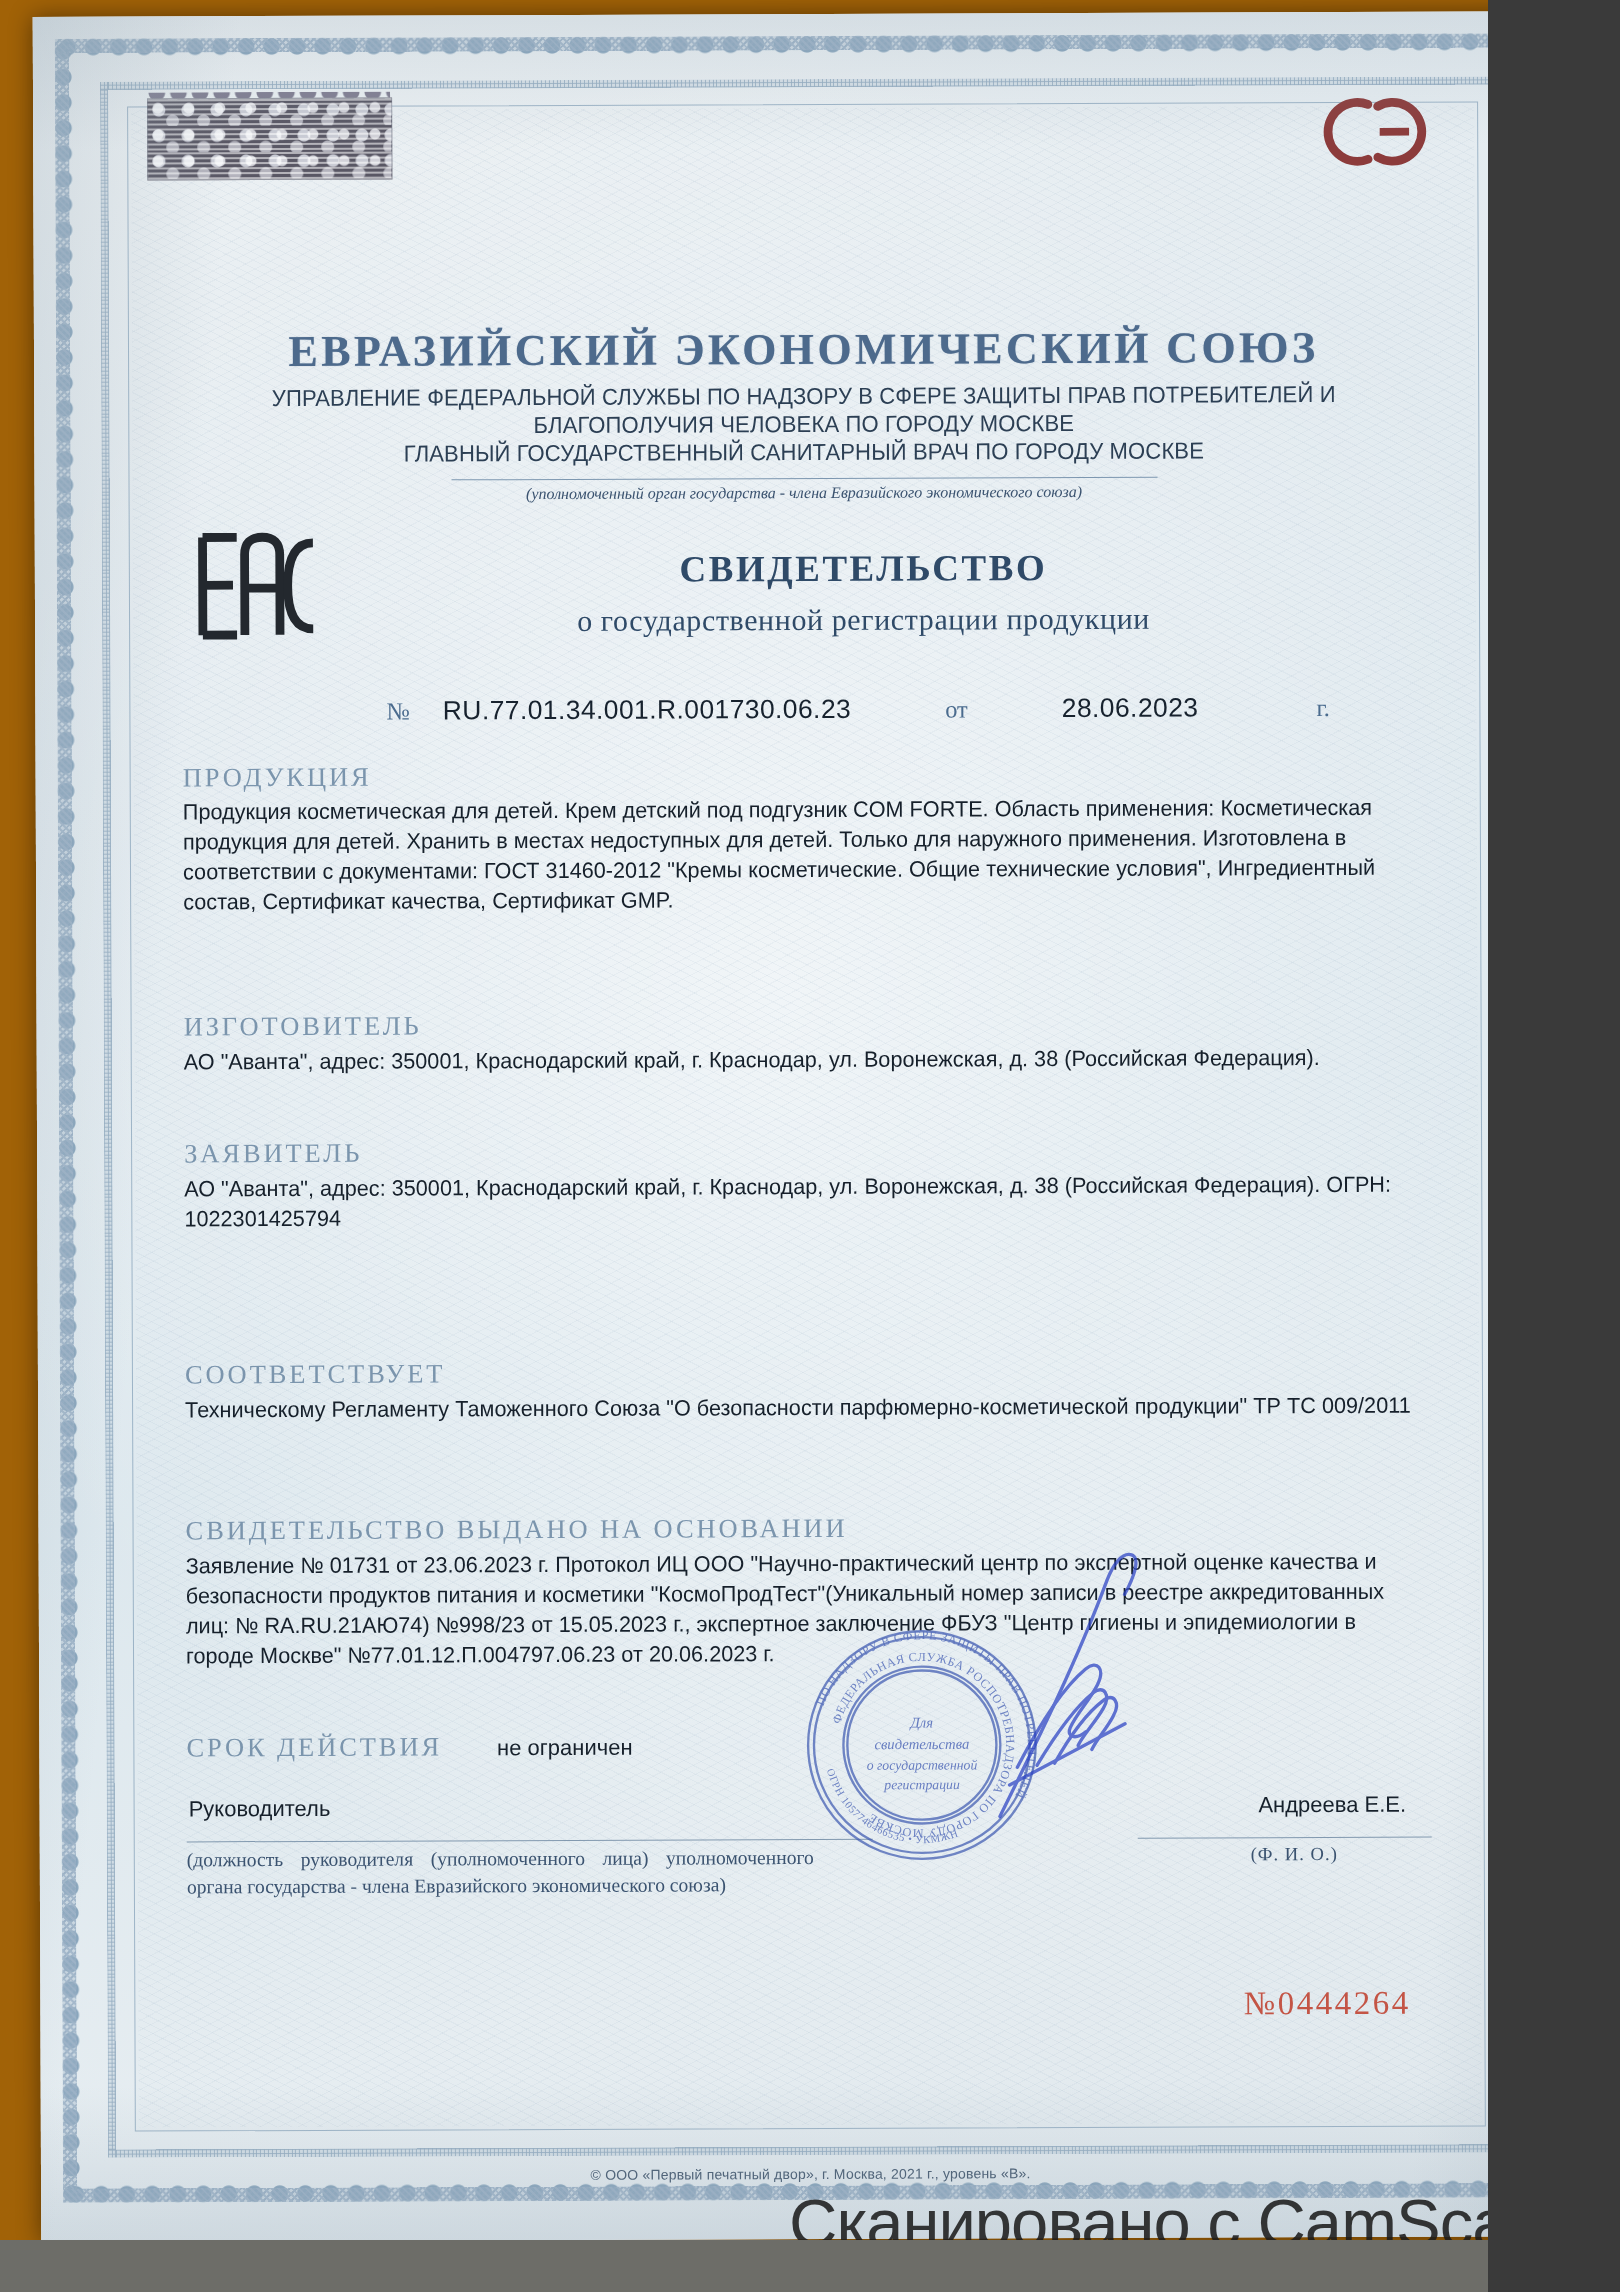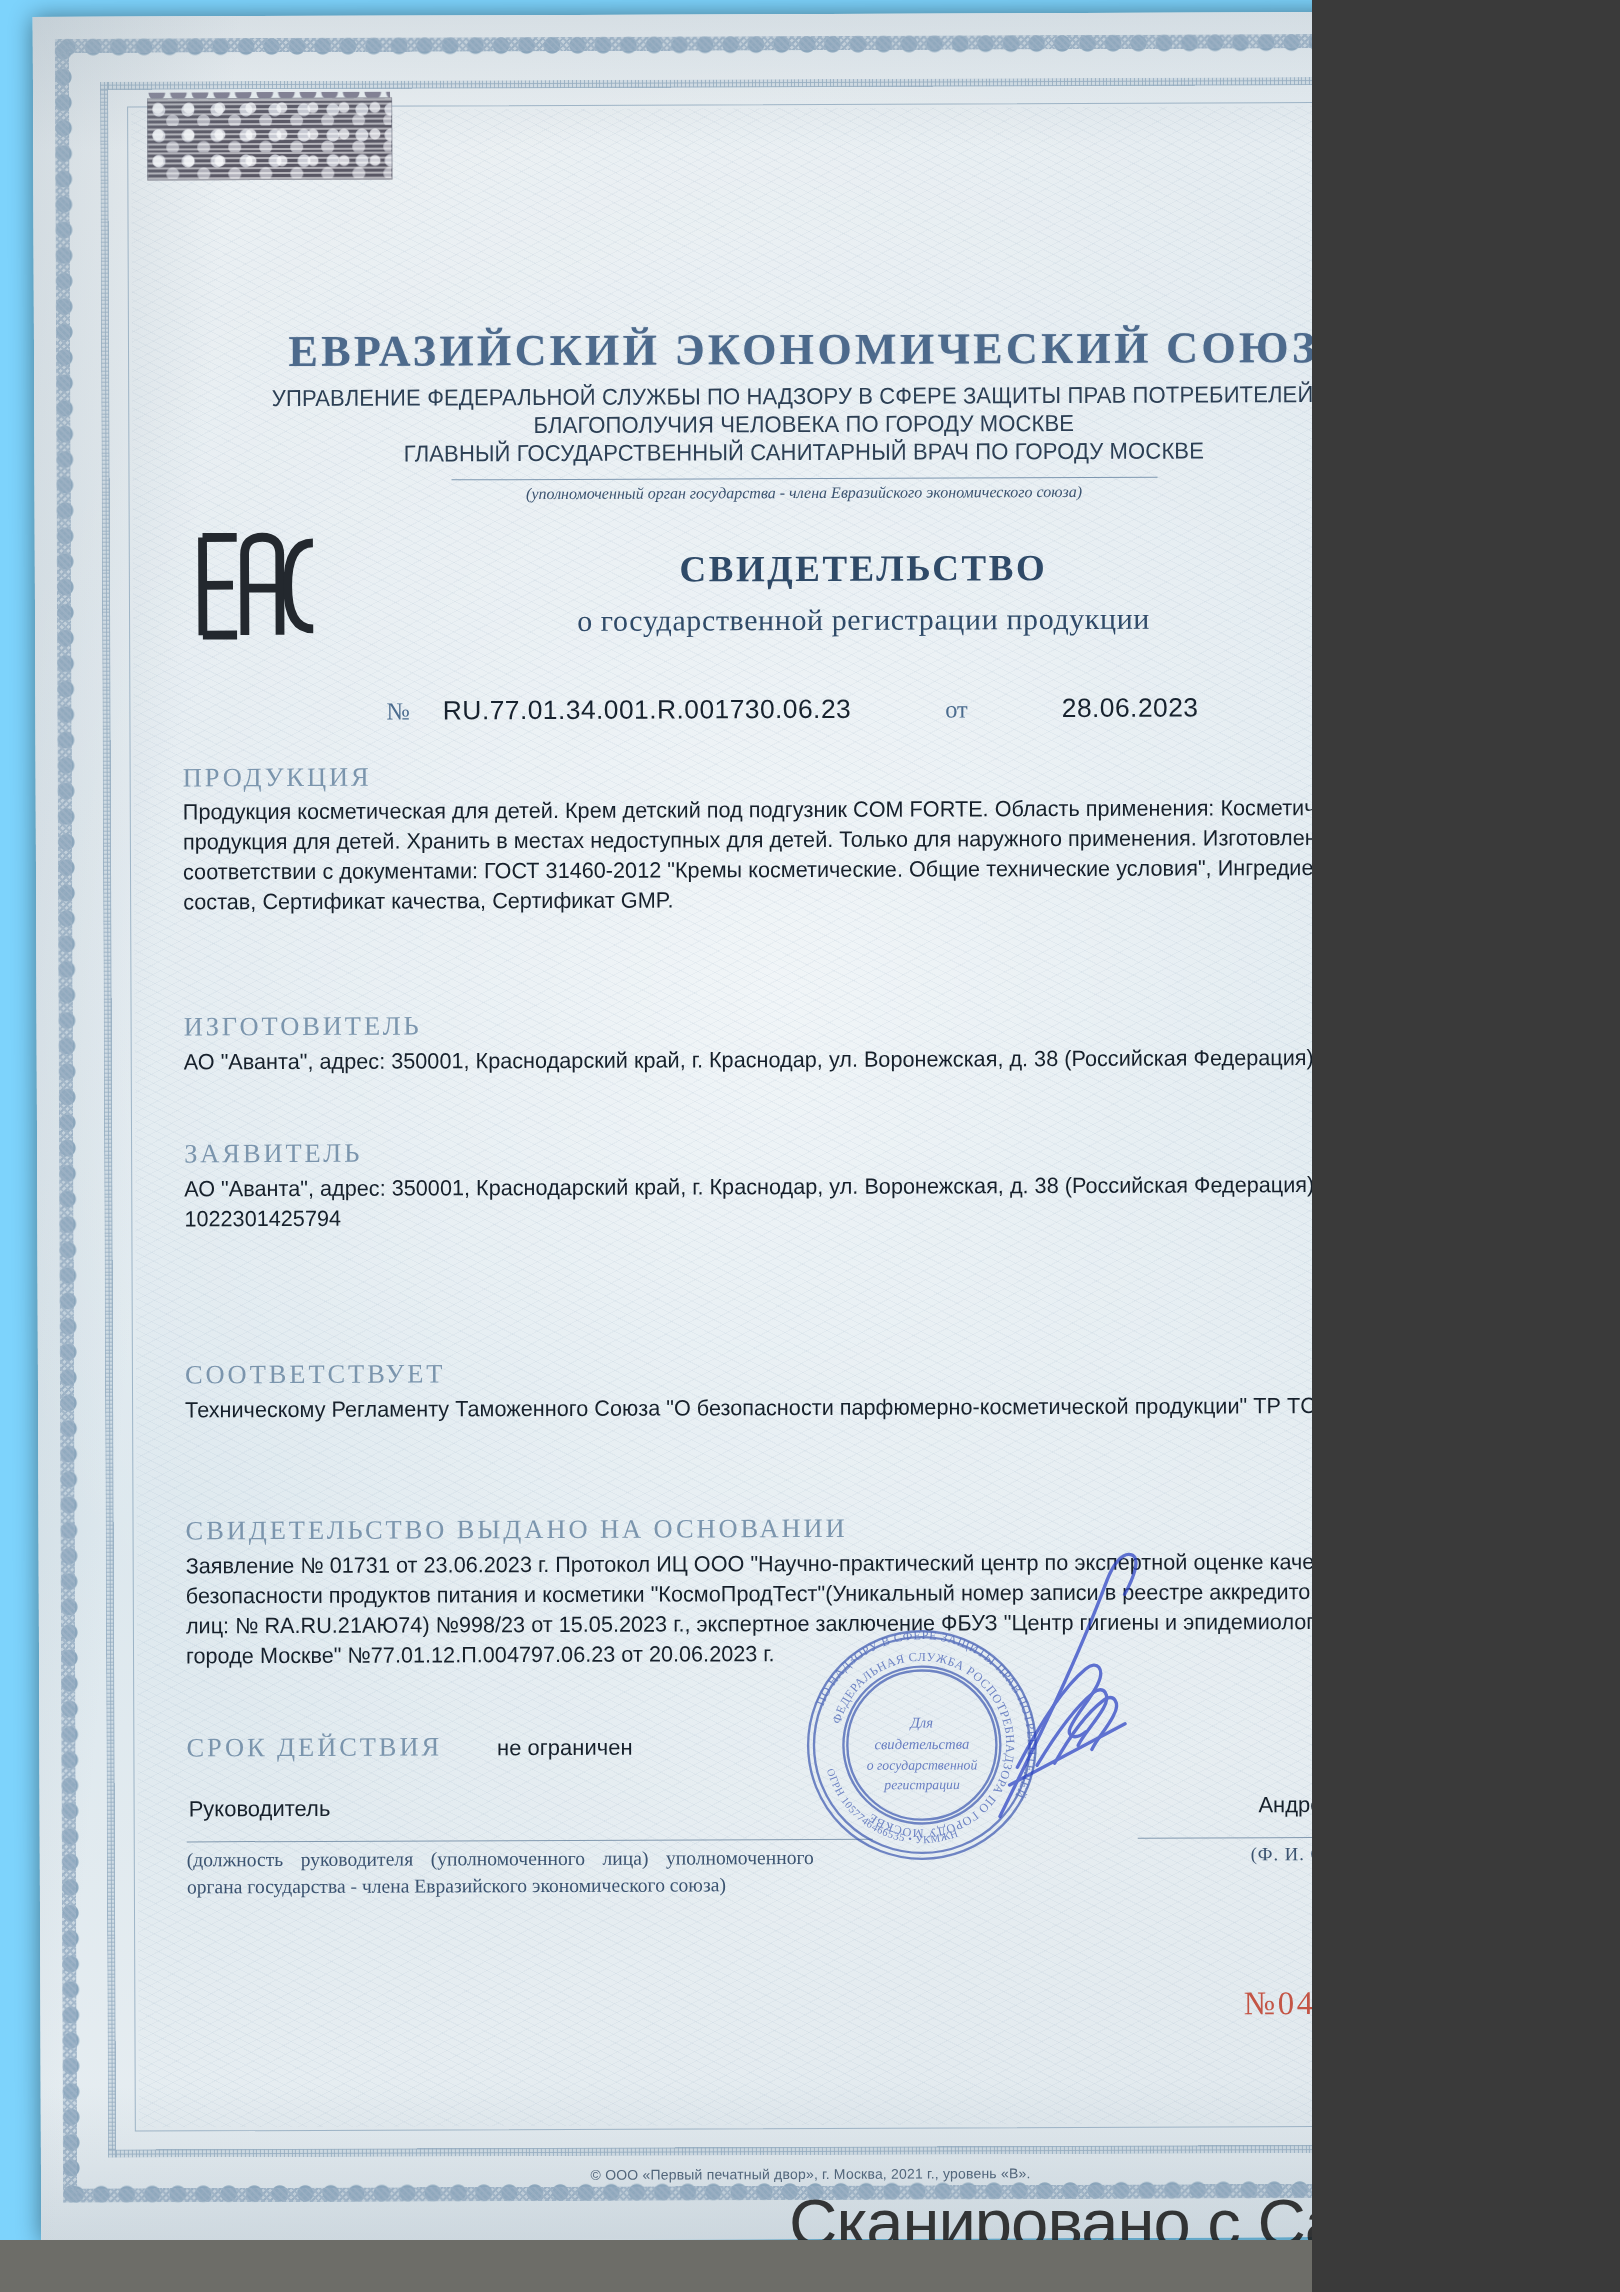--- a/index.html
+++ b/index.html
@@ -2,23 +2,23 @@
 <html lang="ru"><head>
 <meta charset="utf-8">
 <style>
   html, body {
     margin: 0;
     padding: 0;
     background: #3a3a3a;
   }
   .page {
     position: relative;
-    width: 1312px;
+    width: 1488px;
     height: 2293px;
-    background: #7dd3fc;
+    background: #a16207;
     overflow: hidden;
     font-family: "Liberation Sans", sans-serif;
   }
 
   
   .sheet {
     position: absolute;
     left: 37px;
     top: 13.7px;
     width: 1539px;

